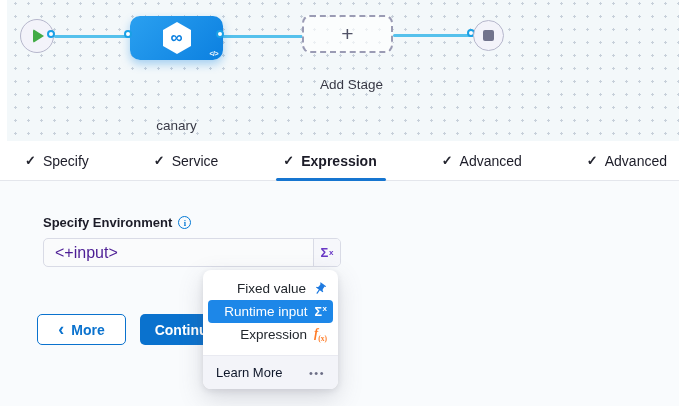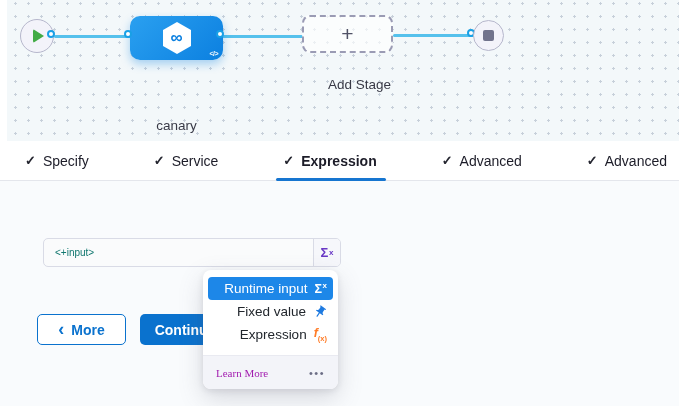--- a/index.html
+++ b/index.html
@@ -86,21 +86,21 @@
     color:#0278d5; font-size:8.5px; font-weight:700; font-family:"Liberation Serif",serif;
     display:flex; align-items:center; justify-content:center; cursor:pointer;
   }
   .input-wrap {
     position:absolute; left:43px; top:56px; width:298px; height:29px;
     background:#fafbfc; border:1px solid #d9dbe6; border-radius:5px;
     display:flex; align-items:stretch; overflow:hidden;
   }
   .input-wrap input {
     flex:1; border:none; outline:none; background:transparent;
-    font-family:"Liberation Sans",sans-serif; font-size:10px; color:#0f766e; padding:0 11px;
+    font-family:"Liberation Sans",sans-serif; font-size:16px; color:#4c1d95; padding:0 11px;
   }
   .sigma-btn {
     width:27px; border:none; border-left:1px solid #d9dbe6; background:#f6f7fb;
     color:#6938c5; font-size:13px; font-weight:700; cursor:pointer;
     display:flex; align-items:center; justify-content:center;
     font-family:"Liberation Sans",sans-serif;
   }
   .sigma-btn sup, .sigma-white sup { font-size:8px; font-weight:700; margin-left:0.5px; }
 
   .btn-row { position:absolute; left:37px; top:132px; display:flex; gap:14px; }
@@ -124,27 +124,27 @@
   }
   .dd-items { padding:7px 5px 9px 5px; display:flex; flex-direction:column; }
   .dd-item {
     height:23px; display:flex; align-items:center; justify-content:flex-end; gap:7px;
     padding:0 6px; font-size:13.5px; color:#22272d; border-radius:4px; cursor:pointer;
     white-space:nowrap;
   }
   .dd-item.selected { background:#1d87e8; color:#fff; }
   .pin-icon { width:14px; height:14px; display:flex; }
   .sigma-white { color:#fff; font-size:12.5px; font-weight:700; }
-  .fx-icon { color:#ff7b26; font-size:12.5px; font-style:italic; font-weight:700; font-family:Liberation Sans, sans-serif; }
+  .fx-icon { color:#ff7b26; font-size:12.5px; font-style:italic; font-weight:700; font-family:Liberation Serif, serif; }
   .fx-icon sub { font-size:7.5px; font-style:normal; }
   .dd-footer {
     background:#f3f4f9; border-top:1px solid #e9eaf1; height:34px;
     display:flex; align-items:center; justify-content:space-between; padding:0 13px;
   }
-  .dd-footer .learn { font-size:11px; color:#a21caf; cursor:pointer;font-family:Liberation Serif, serif; }
+  .dd-footer .learn { font-size:13px; color:#0f172a; cursor:pointer; }
   .dd-footer .more { font-size:11px; color:#6b6d85; letter-spacing:1.5px; cursor:pointer; }
 </style>
 </head>
 <body>
 
 <div class="app">
 
   <div class="canvas">
     <div class="left-gutter"></div>
 
@@ -172,21 +172,21 @@
     <div class="add-stage">
       <span class="plus">+</span>
     </div>
 
     <div class="conn-dot" style="left:467px; top:28.5px;"></div>
     <div class="end-node">
       <div class="stop-sq"></div>
     </div>
 
     <div class="node-label" style="left:130px; top:78px; width:93px;margin-top:40px;">canary</div>
-    <div class="node-label" style="left:312px; top:77px; width:95px;">Add Stage</div>
+    <div class="node-label" style="left:304px; top:77px; width:95px;">Add Stage</div>
   </div>
 
   <div class="tabbar">
     <div class="tab">
       <span class="check">✓</span>
       <span class="tab-label">Specify</span>
     </div>
     <div class="tab">
       <span class="check">✓</span>
       <span class="tab-label">Service</span>
@@ -200,20 +200,24 @@
       <span class="tab-label">Advanced</span>
     </div>
     <div class="tab">
       <span class="check">✓</span>
       <span class="tab-label">Advanced</span>
     </div>
   </div>
 
   <div class="content">
 
+    <div class="field-label-row">
+      <span class="field-label">Specify Environment</span>
+      <span class="info-icon">i</span>
+    </div>
 
     <div class="input-wrap">
       <input type="text" value="&lt;+input&gt;" style="">
       <button class="sigma-btn">
           <span>Σ</span>
           <sup>x</sup>
         </button>
     </div>
 
     <div class="btn-row">
@@ -221,31 +225,31 @@
         <span class="chev">‹</span>
         <span>More</span>
       </button>
       <button class="btn btn-continue">
         <span>Continue</span>
       </button>
     </div>
 
     <div class="dropdown">
       <div class="dd-items">
-        <div class="dd-item selected">
-          <span>Runtime input</span>
-          <span class="sigma-white"><span>Σ</span><sup>x</sup></span>
-        </div>
         <div class="dd-item">
           <span>Fixed value</span>
           <span class="pin-icon">
             <svg width="14" height="14" viewBox="0 0 24 24" style="transform:rotate(35deg);">
               <path fill="#1e7ae0" d="M16 9V4h1c.55 0 1-.45 1-1s-.45-1-1-1H7c-.55 0-1 .45-1 1s.45 1 1 1h1v5c0 1.66-1.34 3-3 3v2h5.97v7l1 1 1-1v-7H19v-2c-1.66 0-3-1.34-3-3z"></path>
             </svg>
           </span>
+        </div>
+        <div class="dd-item selected">
+          <span>Runtime input</span>
+          <span class="sigma-white"><span>Σ</span><sup>x</sup></span>
         </div>
         <div class="dd-item">
           <span>Expression</span>
           <span class="fx-icon"><span>f</span><sub>(x)</sub></span>
         </div>
       </div>
       <div class="dd-footer">
         <span class="learn">Learn More</span>
         <span class="more">•••</span>
       </div>

